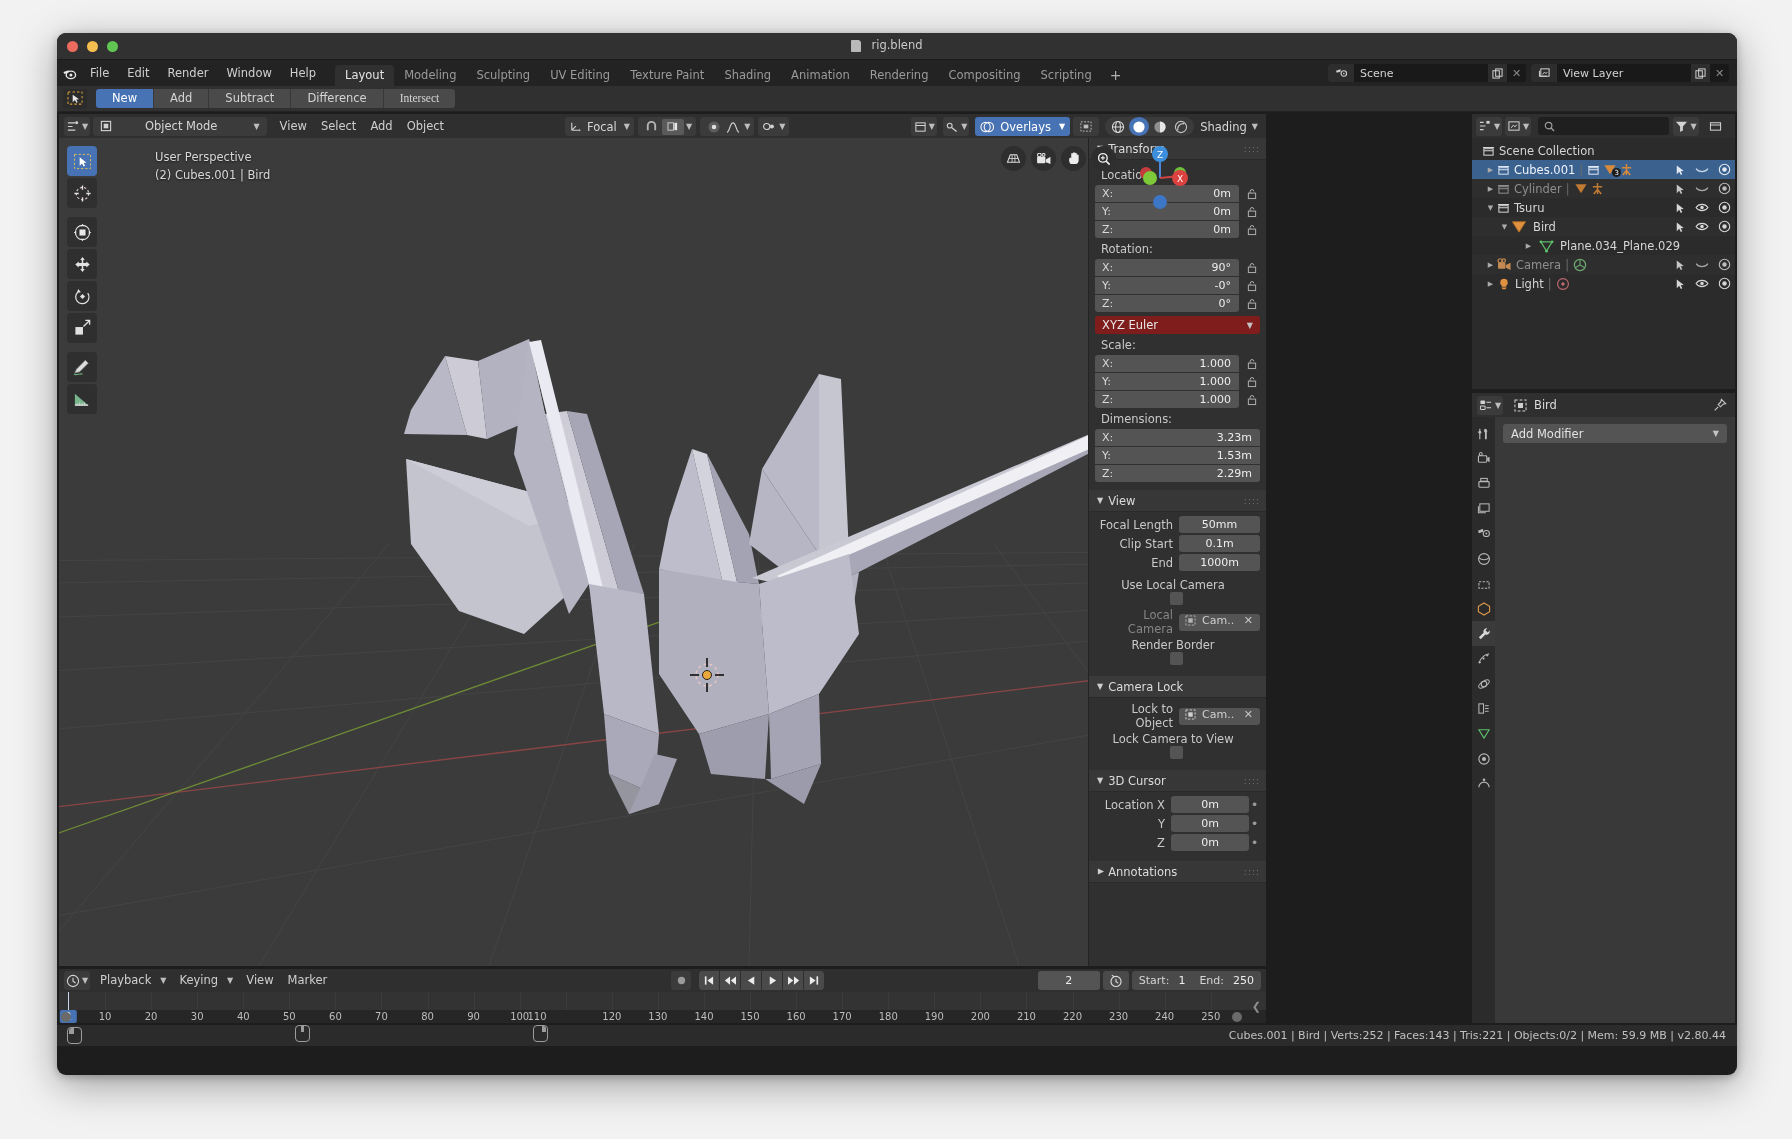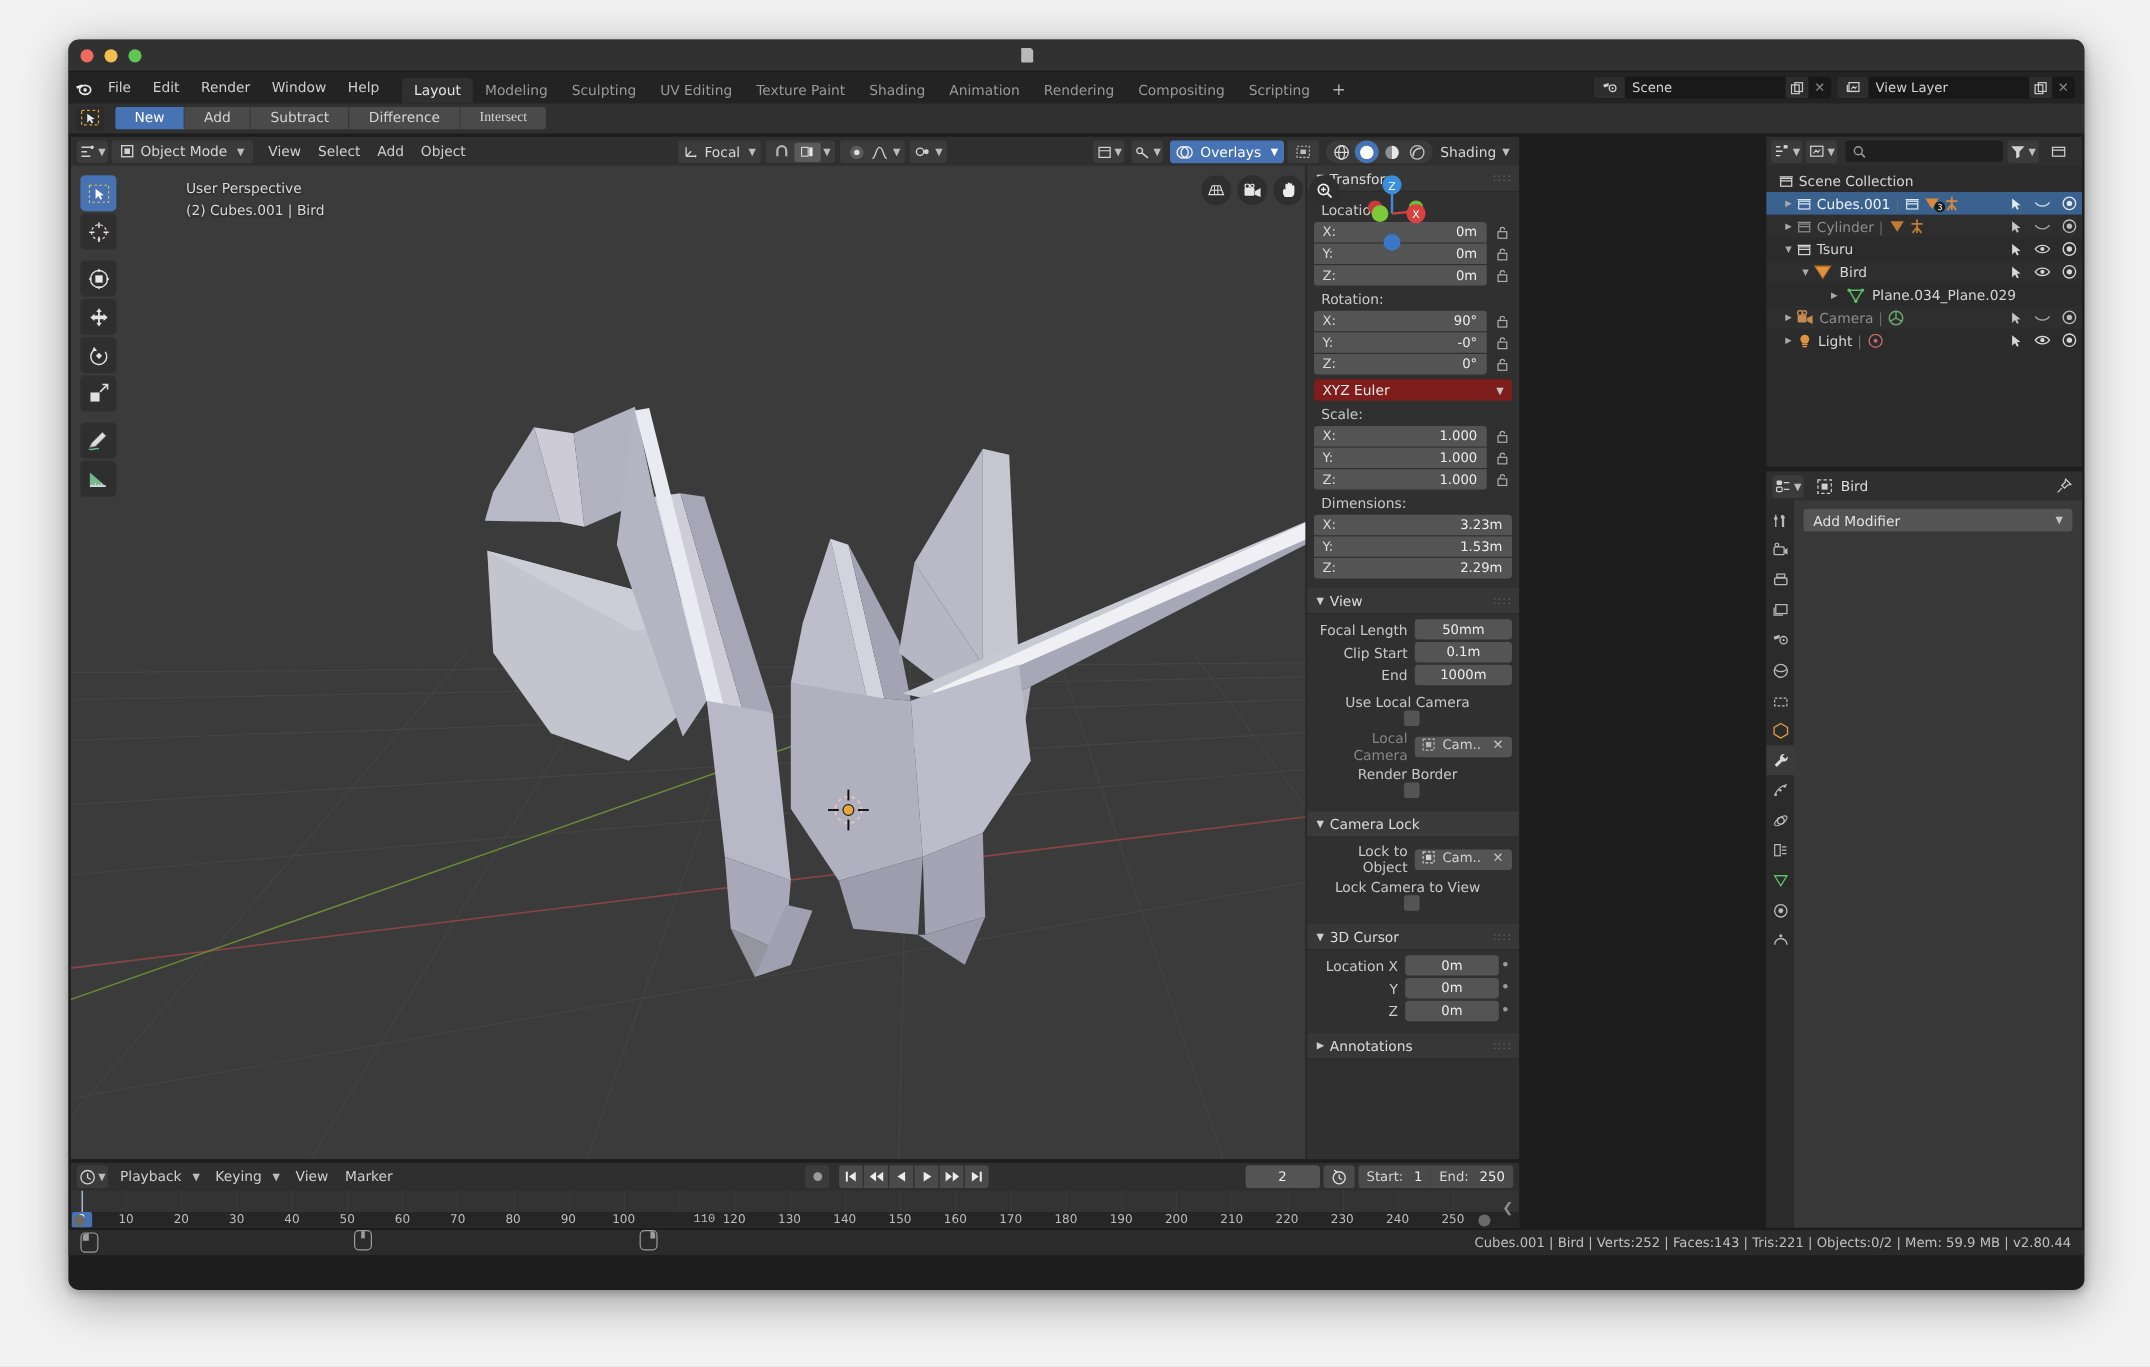--- a/index.html
+++ b/index.html
@@ -45,21 +45,21 @@
   .boolbtn:last-child{border-right:none;font-family:Liberation Serif, serif;}
 
   
   #main{position:relative;height:913px;background:#1d1d1d;}
 
   
   #viewport{position:absolute;left:2px;top:2px;width:1207px;height:852px;background:#3b3b3b;overflow:hidden;}
   #vp-header{position:absolute;left:0;top:0;right:0;height:24px;background:#2f2f2f;display:flex;align-items:center;padding-left:5px;z-index:6;}
   .vp-ic{width:26px;height:19px;background:#3b3b3b;border-radius:3px;display:flex;align-items:center;justify-content:center;margin-right:3px;}
   .drop-ar{color:#bdbdbd;font-size:8px;margin-left:2px;}
-  .vp-mode{display:flex;align-items:center;height:19px;background:#3b3b3b;border-radius:3px;padding:0 7px;margin-right:6px;}
+  .vp-mode{display:flex;align-items:center;height:19px;background:#3b3b3b;border-radius:3px;padding:0 7px;margin-right:6px;gap:28px;}
   .vp-mode span.lbl{color:#d6d6d6;font-size:11.5px;margin:0 6px 0 5px;}
   .vp-menu{color:#cfcfcf;font-size:11.5px;padding:0 7px;height:19px;line-height:19px;cursor:default;}
   #vp-center{position:absolute;left:506px;top:3px;display:flex;align-items:center;gap:4px;}
   .grp{display:flex;align-items:center;background:#3b3b3b;border-radius:3px;height:19px;padding:0 4px;}
   .grp .txt{color:#d6d6d6;font-size:11.5px;padding:0 5px;}
   #vp-right{position:absolute;right:5px;top:3px;display:flex;align-items:center;gap:3px;}
   .shade-ball{width:20px;height:19px;border-radius:50%;display:inline-flex;align-items:center;justify-content:center;}
 
   
   #vp-text{position:absolute;left:96px;top:34px;color:#d8d8d8;font-size:11.5px;line-height:18px;text-shadow:0 1px 2px rgba(0,0,0,.6);z-index:4;}
@@ -163,20 +163,21 @@
 </head>
 <body>
 
 <div id="window">
 
   <div id="titlebar">
     <div class="tl-dot red"></div>
     <div class="tl-dot yel"></div>
     <div class="tl-dot grn"></div>
     <div id="doc-icon"></div>
+    <div id="title-text">rig.blend</div>
   </div>
 
   <div id="topbar">
     <div id="blender-logo">
       <svg width="15" height="15" viewBox="0 0 16 16">
           <ellipse cx="9.5" cy="9.5" rx="5" ry="4" fill="none" stroke="#e8e8e8" stroke-width="1.5"></ellipse>
           <circle cx="9.5" cy="9.5" r="1.6" fill="#e8e8e8"></circle>
           <path d="M1.5 6.5 L7 4.5 L7 7 L2.5 8.5 Z" fill="#e8e8e8"></path>
         </svg>
     </div>
@@ -1316,21 +1317,21 @@
           <div class="tick-lbl" style="left: 276.412px;">60</div>
           <div class="gridv" style="left: 322.481px;"></div>
           <div class="tick-lbl" style="left: 322.481px;">70</div>
           <div class="gridv" style="left: 368.55px;"></div>
           <div class="tick-lbl" style="left: 368.55px;">80</div>
           <div class="gridv" style="left: 414.618px;"></div>
           <div class="tick-lbl" style="left: 414.618px;">90</div>
           <div class="gridv" style="left: 460.687px;"></div>
           <div class="tick-lbl" style="left: 460.687px;">100</div>
           <div class="gridv" style="left: 506.756px;"></div>
-          <div class="tick-lbl" style="left: 528px; font-family: Liberation Mono, monospace;">110</div>
+          <div class="tick-lbl" style="left: 478px;">110</div>
           <div class="gridv" style="left: 552.824px;"></div>
           <div class="tick-lbl" style="left: 552.824px;">120</div>
           <div class="gridv" style="left: 598.893px;"></div>
           <div class="tick-lbl" style="left: 598.893px;">130</div>
           <div class="gridv" style="left: 644.962px;"></div>
           <div class="tick-lbl" style="left: 644.962px;">140</div>
           <div class="gridv" style="left: 691.031px;"></div>
           <div class="tick-lbl" style="left: 691.031px;">150</div>
           <div class="gridv" style="left: 737.099px;"></div>
           <div class="tick-lbl" style="left: 737.099px;">160</div>

